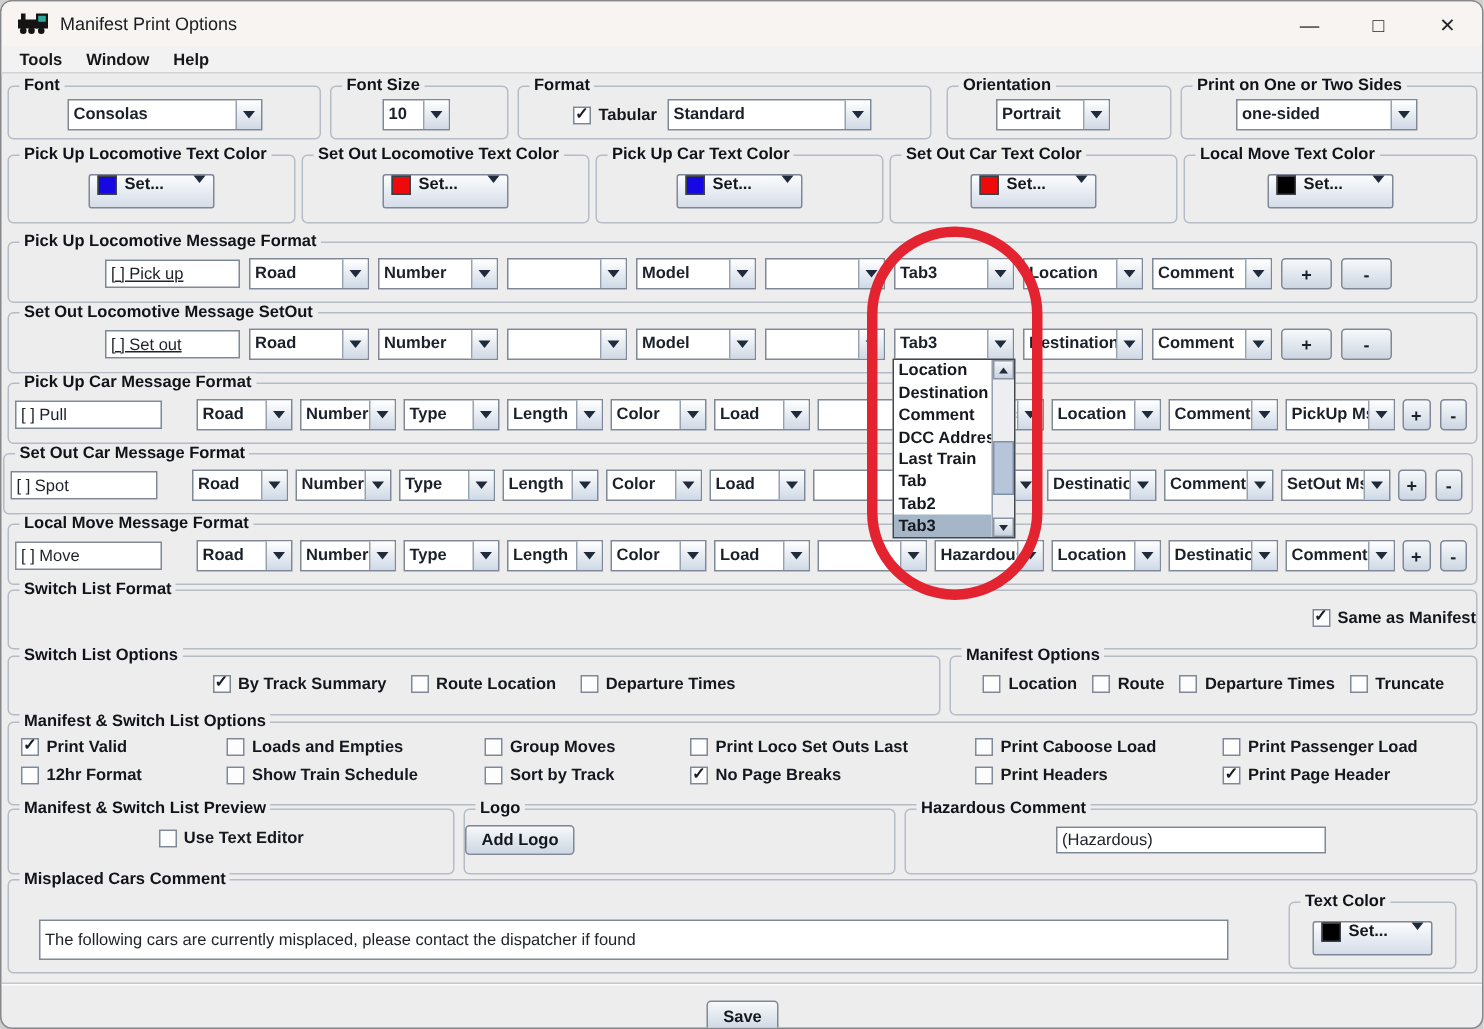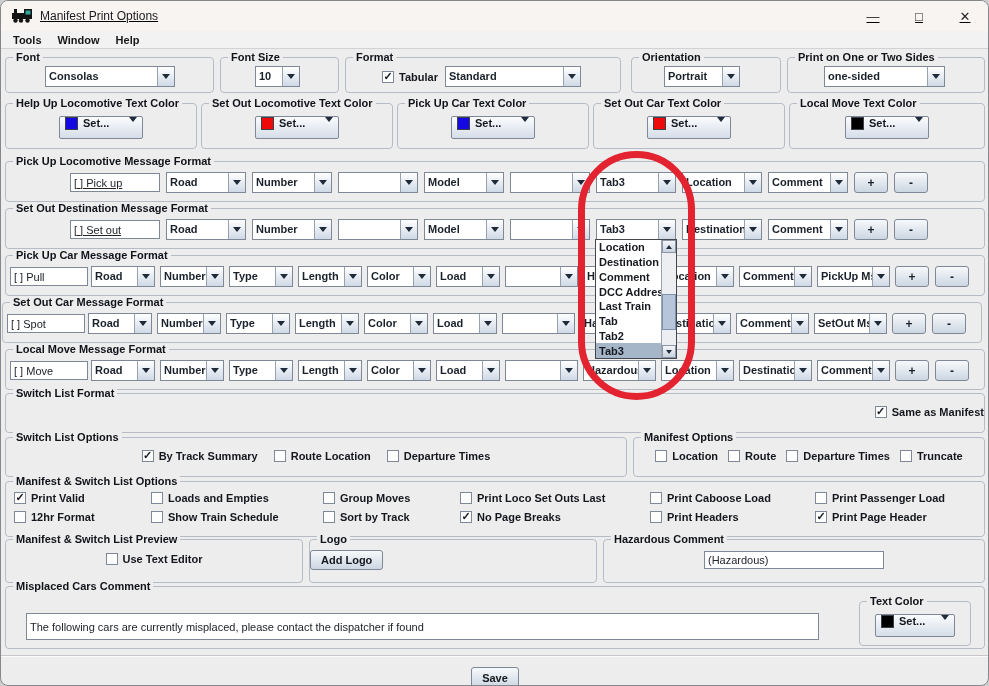--- a/index.html
+++ b/index.html
@@ -1,21 +1,21 @@
 <!DOCTYPE html>
 <html><head>
 <meta charset="utf-8">
 <style>
   * {box-sizing:border-box; margin:0; padding:0;}
   html,body {width:989px; height:686px; overflow:hidden;}
   body {font-family:"Liberation Sans",sans-serif; background:#cfcfcf;}
   .window {position:absolute; inset:0; background:#ededee; border:1px solid #86878b; border-radius:8px; overflow:hidden;}
 
   
-  .titlebar {height:30px; background:#f7f4f1; display:flex; align-items:center;text-decoration:underline;}
+  .titlebar {height:30px; background:#f7f4f1; display:flex; align-items:center;}
   .app-icon {margin-left:10px; width:22px; height:16px; flex:none;}
   .title {font-size:12px; color:#1b1b1f; margin-left:7px;}
   .win-controls {margin-left:auto; display:flex; height:100%;}
   .wbtn {width:46px; height:100%; display:flex; align-items:center; justify-content:center; font-size:13px; color:#26262a;}
 
   
   .menubar {height:18px; background:#f2f2f3; border-bottom:1px solid #d2d2d5; display:flex; align-items:center; padding-left:5px;}
   .menu-item {font-size:11px; font-weight:bold; color:#17171a; padding:0 9px 0 7px;}
 
   
@@ -32,21 +32,21 @@
   
   .tfield {border:1px solid #7f8897; font-family:"Liberation Sans",sans-serif; font-size:11px; color:#20242a; padding:0 3px; background:#fff; height:19px;}
 
   
   .cbx {display:inline-flex; align-items:center; font-size:11px; font-weight:bold; color:#14171c; white-space:nowrap;}
   .box {width:12px; height:12px; border:1px solid #7f8897; background:#fdfdfe; margin-right:5px; display:inline-flex; align-items:center; justify-content:center; flex:none;}
   .box.checked::after {content:"✓"; font-size:11px; font-weight:bold; color:#181d26; line-height:1; margin-top:-1px;}
 
   
   .mrow {display:flex; align-items:center; padding:10px 0 0 4px;}
-  .mrow .tfield {width:78px; margin-right:3px; flex:none;}
+  .mrow .tfield {width:98px; margin-right:23px; flex:none;}
   .combos {display:contents;}
   .mrow .combo {width:64px; margin-right:5px;}
   .mrow:not(.wide) .combos .combo:nth-child(n+7) {width:73px;}
   .mrow.wide .tfield {margin-left:60px; width:90px; margin-right:6px;text-decoration:underline;}
   .mrow.wide .combo {width:80px; margin-right:6px;}
   .pm {width:34px; height:21px; margin-right:6px; background:linear-gradient(180deg,#f7f9fb,#ccd6e2); border:1px solid #7f8897; border-radius:3px; font-family:"Liberation Sans",sans-serif; font-weight:bold; font-size:12px; color:#1b212b; line-height:1;}
 
   
   .color-combo {width:84px; height:23px; display:flex; padding:0 5px; background:linear-gradient(180deg,#fbfcfe,#d5dde8); border:1px solid #7f8897; border-radius:2px; margin:12px auto 0;}
   .swatch {width:13px; height:13px; border:1px solid #3c3f45; flex:none;}
@@ -153,21 +153,21 @@
     <span class="gtitle">Print on One or Two Sides</span>
     <div class="grow" style="padding:8px 0 0 36px">
       <span class="combo" style="width:121px">
           <span class="ct">one-sided</span>
           <span class="ca"></span>
         </span>
     </div>
   </div>
 
   <div class="group" style="left:4px;top:102px;width:192px;height:46px">
-    <span class="gtitle">Help Up Locomotive Text Color</span>
+    <span class="gtitle">Pick Up Locomotive Text Color</span>
     <div class="color-combo">
         <span class="swatch" style="background: rgb(22, 8, 227);"></span>
         <span class="cc-label">Set...</span>
         <span class="cc-arrow"></span>
       </div>
   </div>
   <div class="group" style="left:200px;top:102px;width:192px;height:46px">
     <span class="gtitle">Set Out Locomotive Text Color</span>
     <div class="color-combo">
         <span class="swatch" style="background: rgb(238, 10, 10);"></span>
@@ -227,21 +227,21 @@
             <span class="ca"></span>
           </span><span class="combo">
             <span class="ct">Comment</span>
             <span class="ca"></span>
           </span></span>
       <button class="pm">+</button>
       <button class="pm">-</button>
     </div>
   </div>
   <div class="group" style="left:4px;top:207px;width:980px;height:41px">
-    <span class="gtitle">Set Out Destination Message Format</span>
+    <span class="gtitle">Set Out Locomotive Message SetOut</span>
     <div class="mrow wide">
       <input class="tfield" value="[ ] Set out" style="">
       <span class="combos"><span class="combo">
             <span class="ct">Road</span>
             <span class="ca"></span>
           </span><span class="combo">
             <span class="ct">Number</span>
             <span class="ca"></span>
           </span><span class="combo">
             <span class="ct"></span>

